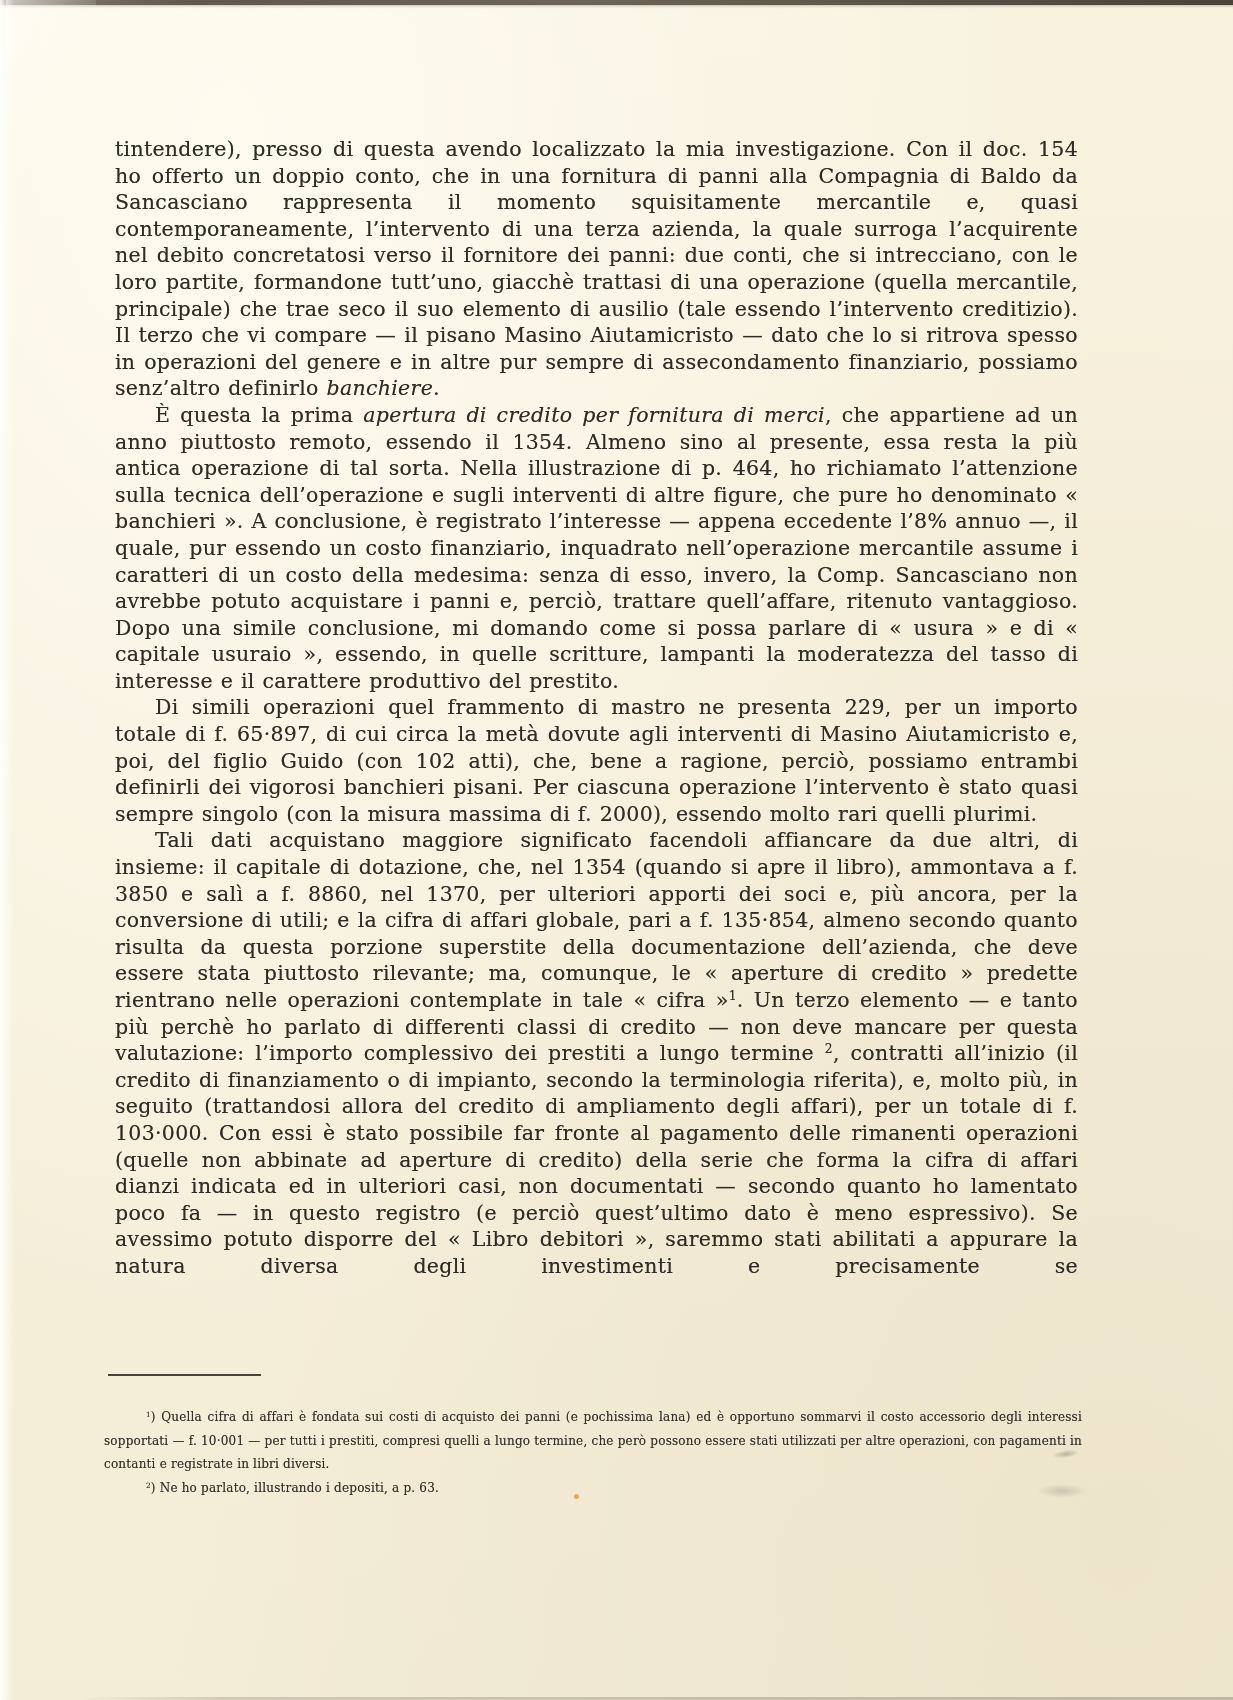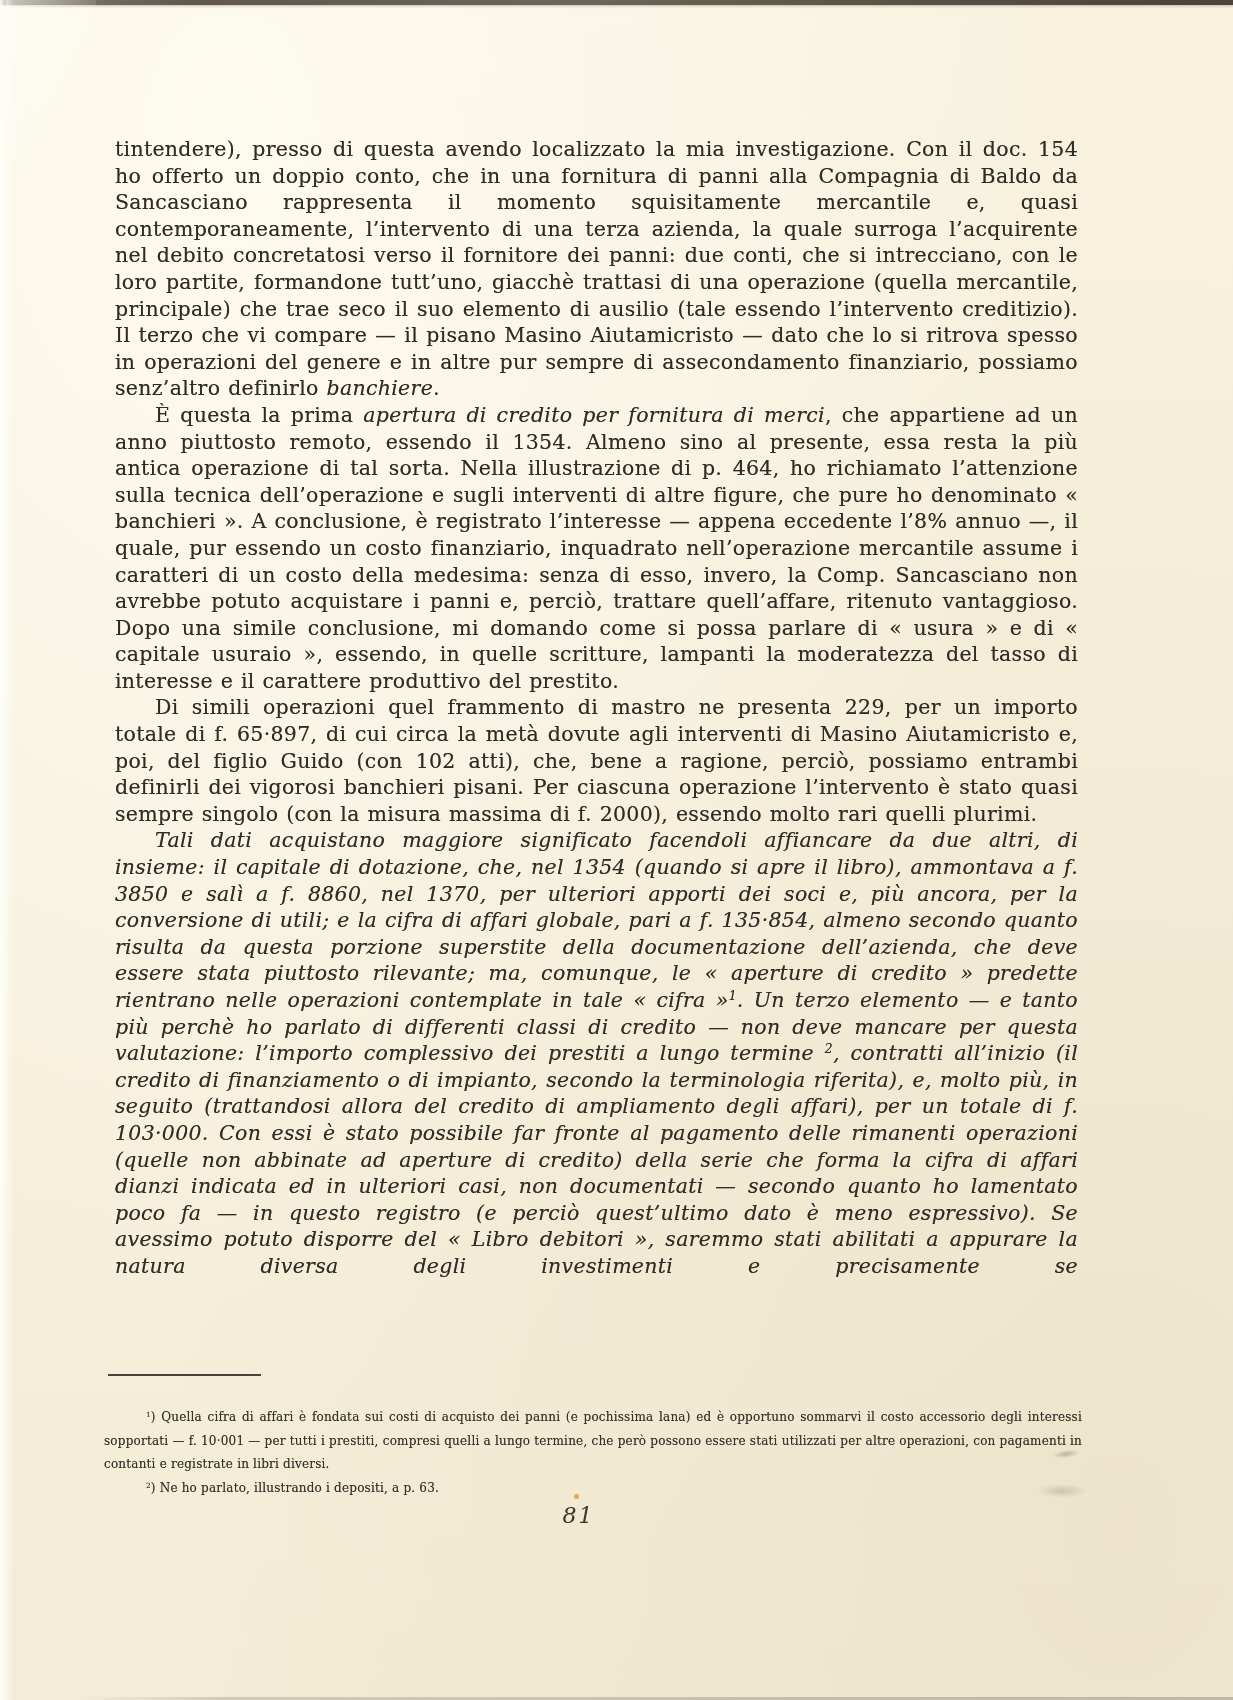--- a/index.html
+++ b/index.html
@@ -48,21 +48,21 @@
     font-size: 20.5px;
     line-height: 26.6px;
     letter-spacing: 0.3px;
     word-spacing: 1px;
     color: #2f2b25;
     text-align: justify;
     text-shadow: 0 0 0.4px rgba(47,43,37,0.55);
   }
   .para { margin: 0; text-indent: 40px; }
   .para.no-indent { text-indent: 0; }
-  .para.fill-last { text-align-last: justify; font-style: italic; }
+  .para.fill-last { text-align-last: justify; }
   em { font-style: italic; }
   sup {
     font-size: 0.6em;
     line-height: 0;
     vertical-align: baseline;
     position: relative;
     top: -0.55em;
   }
   .footnote-rule {
     position: absolute; left: 108px; top: 1374px;
@@ -126,18 +126,17 @@
     <p class="para fill-last"><span>Tali dati acquistano maggiore significato facendoli affiancare da due altri, di insieme: il capitale di dotazione, che, nel 1354 (quando si apre il libro), ammontava a f. 3850 e salì a f. 8860, nel 1370, per ulteriori apporti dei soci e, più ancora, per la conversione di utili; e la cifra di affari globale, pari a f. 135·854, almeno secondo quanto risulta da questa porzione superstite della documentazione dell’azienda, che deve essere stata piuttosto rilevante; ma, comunque, le « aperture di credito » predette rientrano nelle operazioni contemplate in tale « cifra »</span><sup>1</sup><span>. Un terzo elemento — e tanto più perchè ho parlato di differenti classi di credito — non deve mancare per questa valutazione: l’importo complessivo dei prestiti a lungo termine </span><sup>2</sup><span>, contratti all’inizio (il credito di finanziamento o di impianto, secondo la terminologia riferita), e, molto più, in seguito (trattandosi allora del credito di ampliamento degli affari), per un totale di f. 103·000. Con essi è stato possibile far fronte al pagamento delle rimanenti operazioni (quelle non abbinate ad aperture di credito) della serie che forma la cifra di affari dianzi indicata ed in ulteriori casi, non documentati — secondo quanto ho lamentato poco fa — in questo registro (e perciò quest’ultimo dato è meno espressivo). Se avessimo potuto disporre del « Libro debitori », saremmo stati abilitati a appurare la natura diversa degli investimenti e precisamente se</span></p>
   </div>
 
   <div class="footnote-rule"></div>
 
   <div class="footnotes">
     <p class="footnote"><sup>1</sup><span>) Quella cifra di affari è fondata sui costi di acquisto dei panni (e pochissima lana) ed è opportuno sommarvi il costo accessorio degli interessi sopportati — f. 10·001 — per tutti i prestiti, compresi quelli a lungo termine, che però possono essere stati utilizzati per altre operazioni, con pagamenti in contanti e registrate in libri diversi.</span></p>
     <p class="footnote"><sup>2</sup><span>) Ne ho parlato, illustrando i depositi, a p. 63.</span></p>
   </div>
 
-  <div class="page-number">81</div>
 
   <div class="speck-orange"></div>
   <div class="smudge-a"></div>
   <div class="smudge-b"></div>
 </div>
 
 </body></html>

